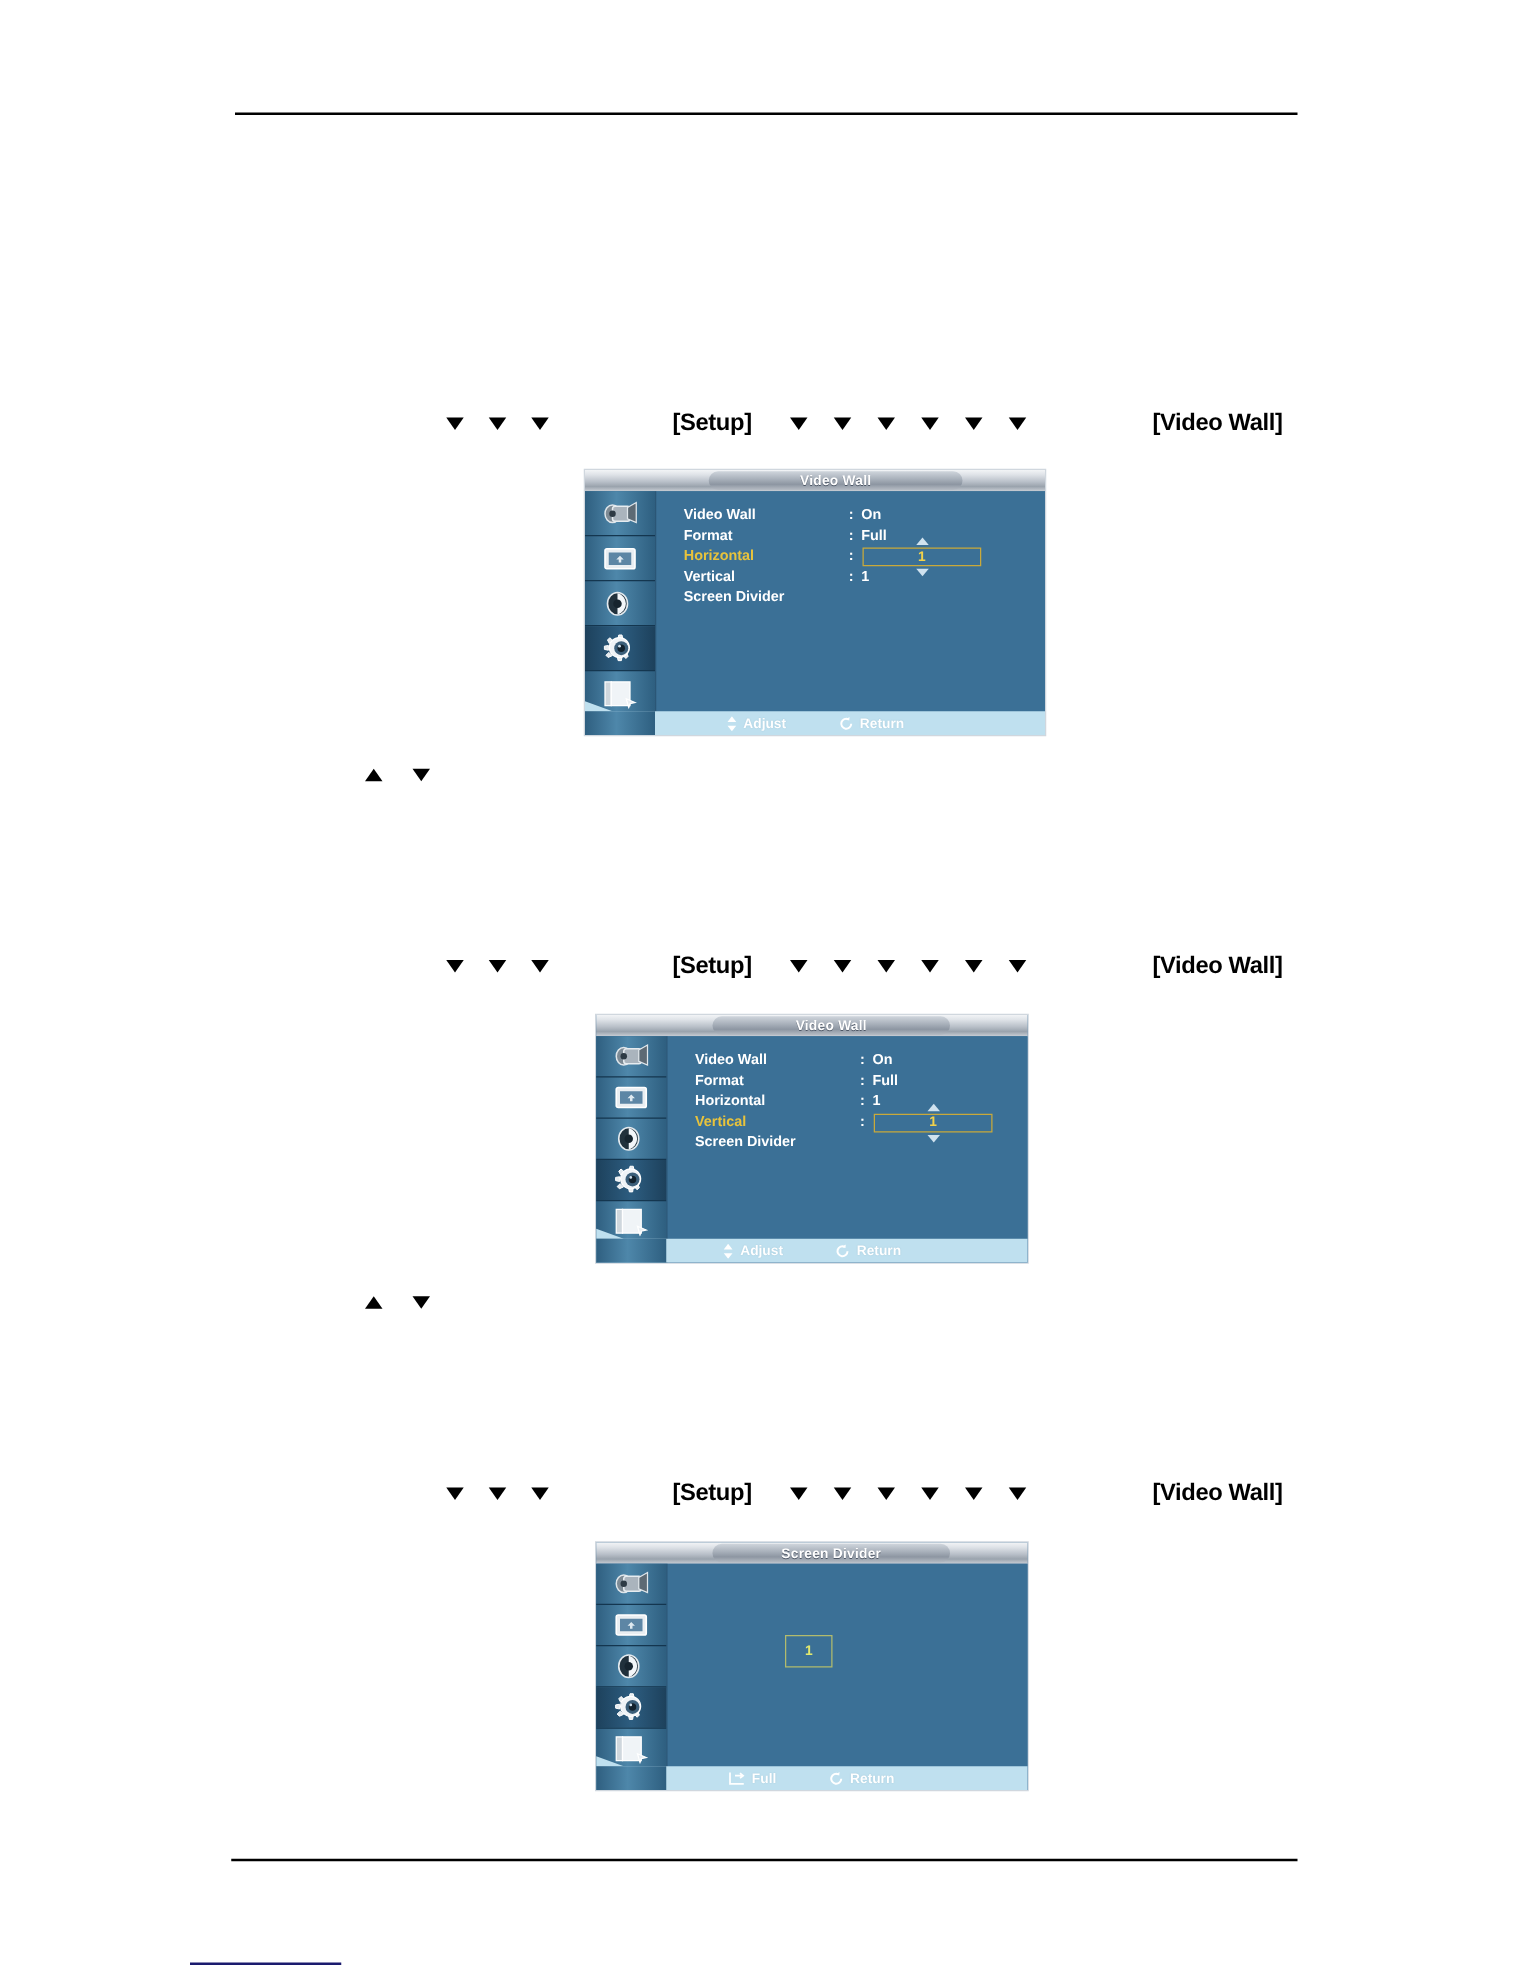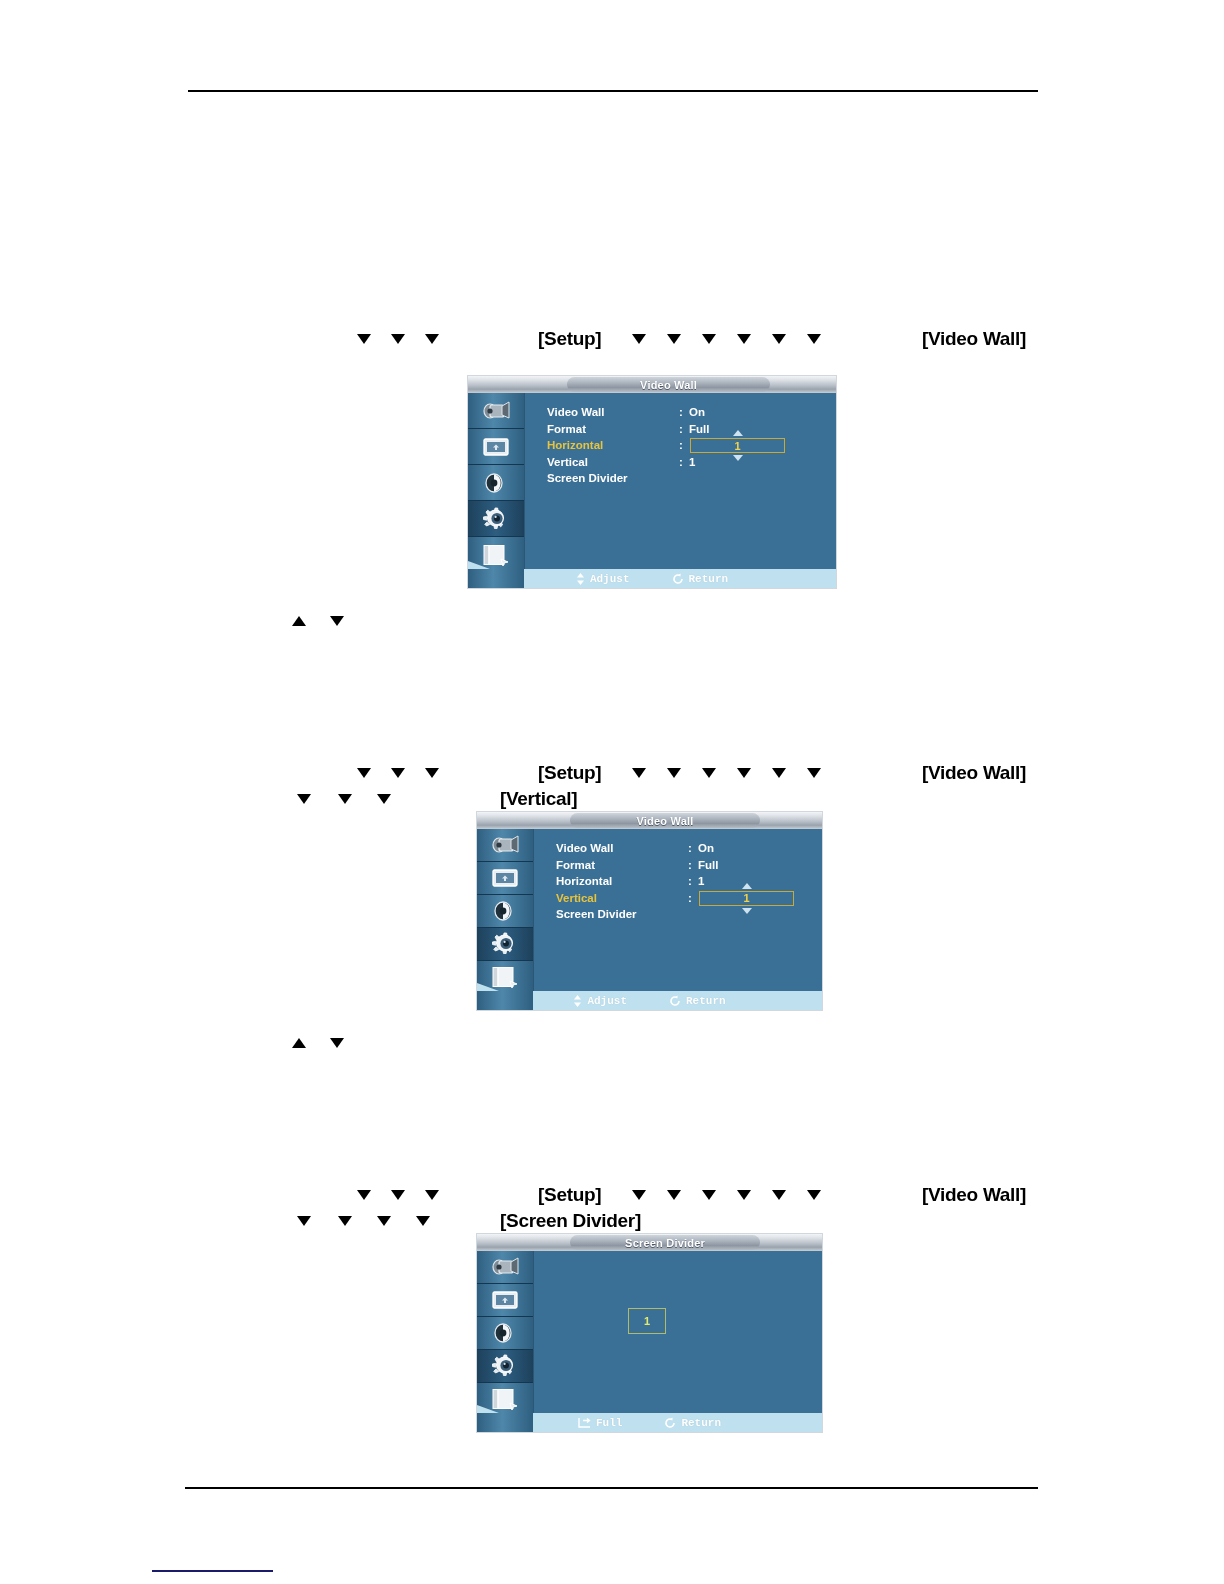--- a/index.html
+++ b/index.html
@@ -211,21 +211,21 @@
     gap: 42px;
     font-size: 11px;
     font-weight: bold;
     color: #ffffff;
   }
   .foot-item {
     display: flex;
     align-items: center;
     gap: 5px;
   }
-  .foot-item span { text-shadow: 0 0 1px rgba(150,190,210,.9); font-family: Liberation Mono, monospace; }
+  .foot-item span { text-shadow: 0 0 1px rgba(150,190,210,.9); }
   .foot-wedge {
     position: absolute;
     left: 0;
     bottom: 19px;
     width: 0; height: 0;
     border-bottom: 8px solid #bfe0ef;
     border-right: 22px solid transparent;
   }
   .osd-sidebar-tail {
     position: absolute;
@@ -374,26 +374,20 @@
     <span class="tri tri-down" style="left:425px; top:6px;"></span>
     <span class="tok" style="left:538px; top:0px;">[Setup]</span>
     <span class="tri tri-down" style="left:632px; top:6px;"></span>
     <span class="tri tri-down" style="left:667px; top:6px;"></span>
     <span class="tri tri-down" style="left:702px; top:6px;"></span>
     <span class="tri tri-down" style="left:737px; top:6px;"></span>
     <span class="tri tri-down" style="left:772px; top:6px;"></span>
     <span class="tri tri-down" style="left:807px; top:6px;"></span>
     <span class="tok" style="left:922px; top:0px;">[Video Wall]</span>
   </div>
-  <div class="step-row">
-    <span class="tri tri-down" style="left:297px; top:6px;"></span>
-    <span class="tri tri-down" style="left:338px; top:6px;"></span>
-    <span class="tri tri-down" style="left:377px; top:6px;"></span>
-    <span class="tok" style="left:500px; top:0px;">[Vertical]</span>
-  </div>
 </div>
 
 <div class="osd" style="left:477px; top:812px; width:345px; height:198px;">
   <div class="osd-titlebar">
     <div class="osd-title-pill">
       <span class="osd-title-text">Video Wall</span>
     </div>
   </div>
   <div class="osd-body" style="height:181px;">
     <div class="osd-sidebar">
@@ -505,27 +499,20 @@
     <span class="tri tri-down" style="left:425px; top:6px;"></span>
     <span class="tok" style="left:538px; top:0px;">[Setup]</span>
     <span class="tri tri-down" style="left:632px; top:6px;"></span>
     <span class="tri tri-down" style="left:667px; top:6px;"></span>
     <span class="tri tri-down" style="left:702px; top:6px;"></span>
     <span class="tri tri-down" style="left:737px; top:6px;"></span>
     <span class="tri tri-down" style="left:772px; top:6px;"></span>
     <span class="tri tri-down" style="left:807px; top:6px;"></span>
     <span class="tok" style="left:922px; top:0px;">[Video Wall]</span>
   </div>
-  <div class="step-row">
-    <span class="tri tri-down" style="left:297px; top:6px;"></span>
-    <span class="tri tri-down" style="left:338px; top:6px;"></span>
-    <span class="tri tri-down" style="left:377px; top:6px;"></span>
-    <span class="tri tri-down" style="left:416px; top:6px;"></span>
-    <span class="tok" style="left:500px; top:0px;">[Screen Divider]</span>
-  </div>
 </div>
 
 <div class="osd" style="left:477px; top:1234px; width:345px; height:198px;">
   <div class="osd-titlebar">
     <div class="osd-title-pill">
       <span class="osd-title-text">Screen Divider</span>
     </div>
   </div>
   <div class="osd-body" style="height:181px;">
     <div class="osd-sidebar">

